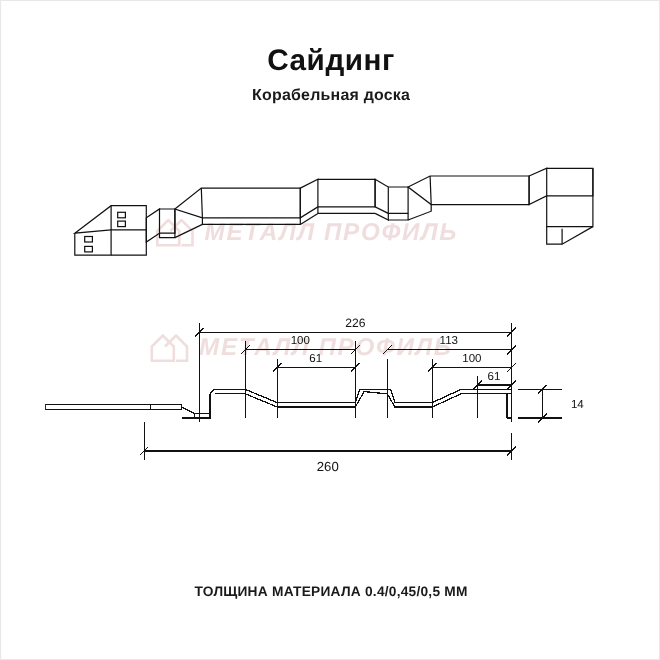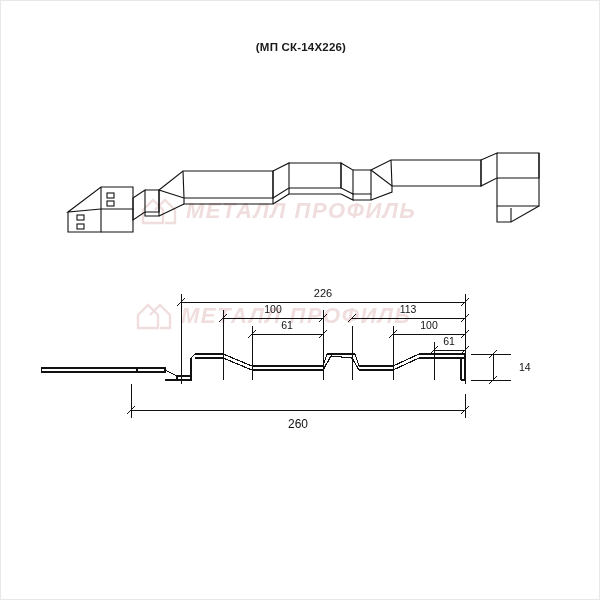--- a/index.html
+++ b/index.html
@@ -98,21 +98,22 @@
     font-family: "Liberation Sans", sans-serif;
     fill: #111111;
   }
 </style>
 </head>
 <body>
 
 <div class="page">
 
   <div class="header">
-    <div class="code">(МП СК-14Х226)</div>
+    <h1 class="title">Сайдинг</h1>
+    <div class="subtitle">Корабельная доска</div>
   </div>
 
   <div class="wm wm-1">
     <div class="wm-row">
       <svg width="36" height="30" viewBox="0 0 36 30">
         <path d="M2 14 L12 4 L22 14 L22 27 L2 27 Z" fill="none" stroke="#efdedd" stroke-width="2.4"></path>
         <path d="M14 14 L24 4 L34 14 L34 27 L24 27" fill="none" stroke="#efdedd" stroke-width="2.4"></path>
       </svg>
       <span class="wm-text">МЕТАЛЛ ПРОФИЛЬ</span>
     </div>
@@ -267,14 +268,17 @@
       <text x="232" y="37" font-size="10.5" text-anchor="middle">100</text>
       <text x="367" y="37" font-size="10.5" text-anchor="middle">113</text>
       <text x="246" y="53" font-size="10.5" text-anchor="middle">61</text>
       <text x="388" y="53" font-size="10.5" text-anchor="middle">100</text>
       <text x="408" y="69" font-size="10.5" text-anchor="middle">61</text>
       <text x="478" y="95" font-size="10.5" text-anchor="start">14</text>
       <text x="257" y="152" font-size="12" text-anchor="middle">260</text>
     </svg>
   </div>
 
+  <div class="footer">
+    <span class="footer-text">ТОЛЩИНА МАТЕРИАЛА 0.4/0,45/0,5 ММ</span>
+  </div>
 
 </div>
 
 </body></html>

